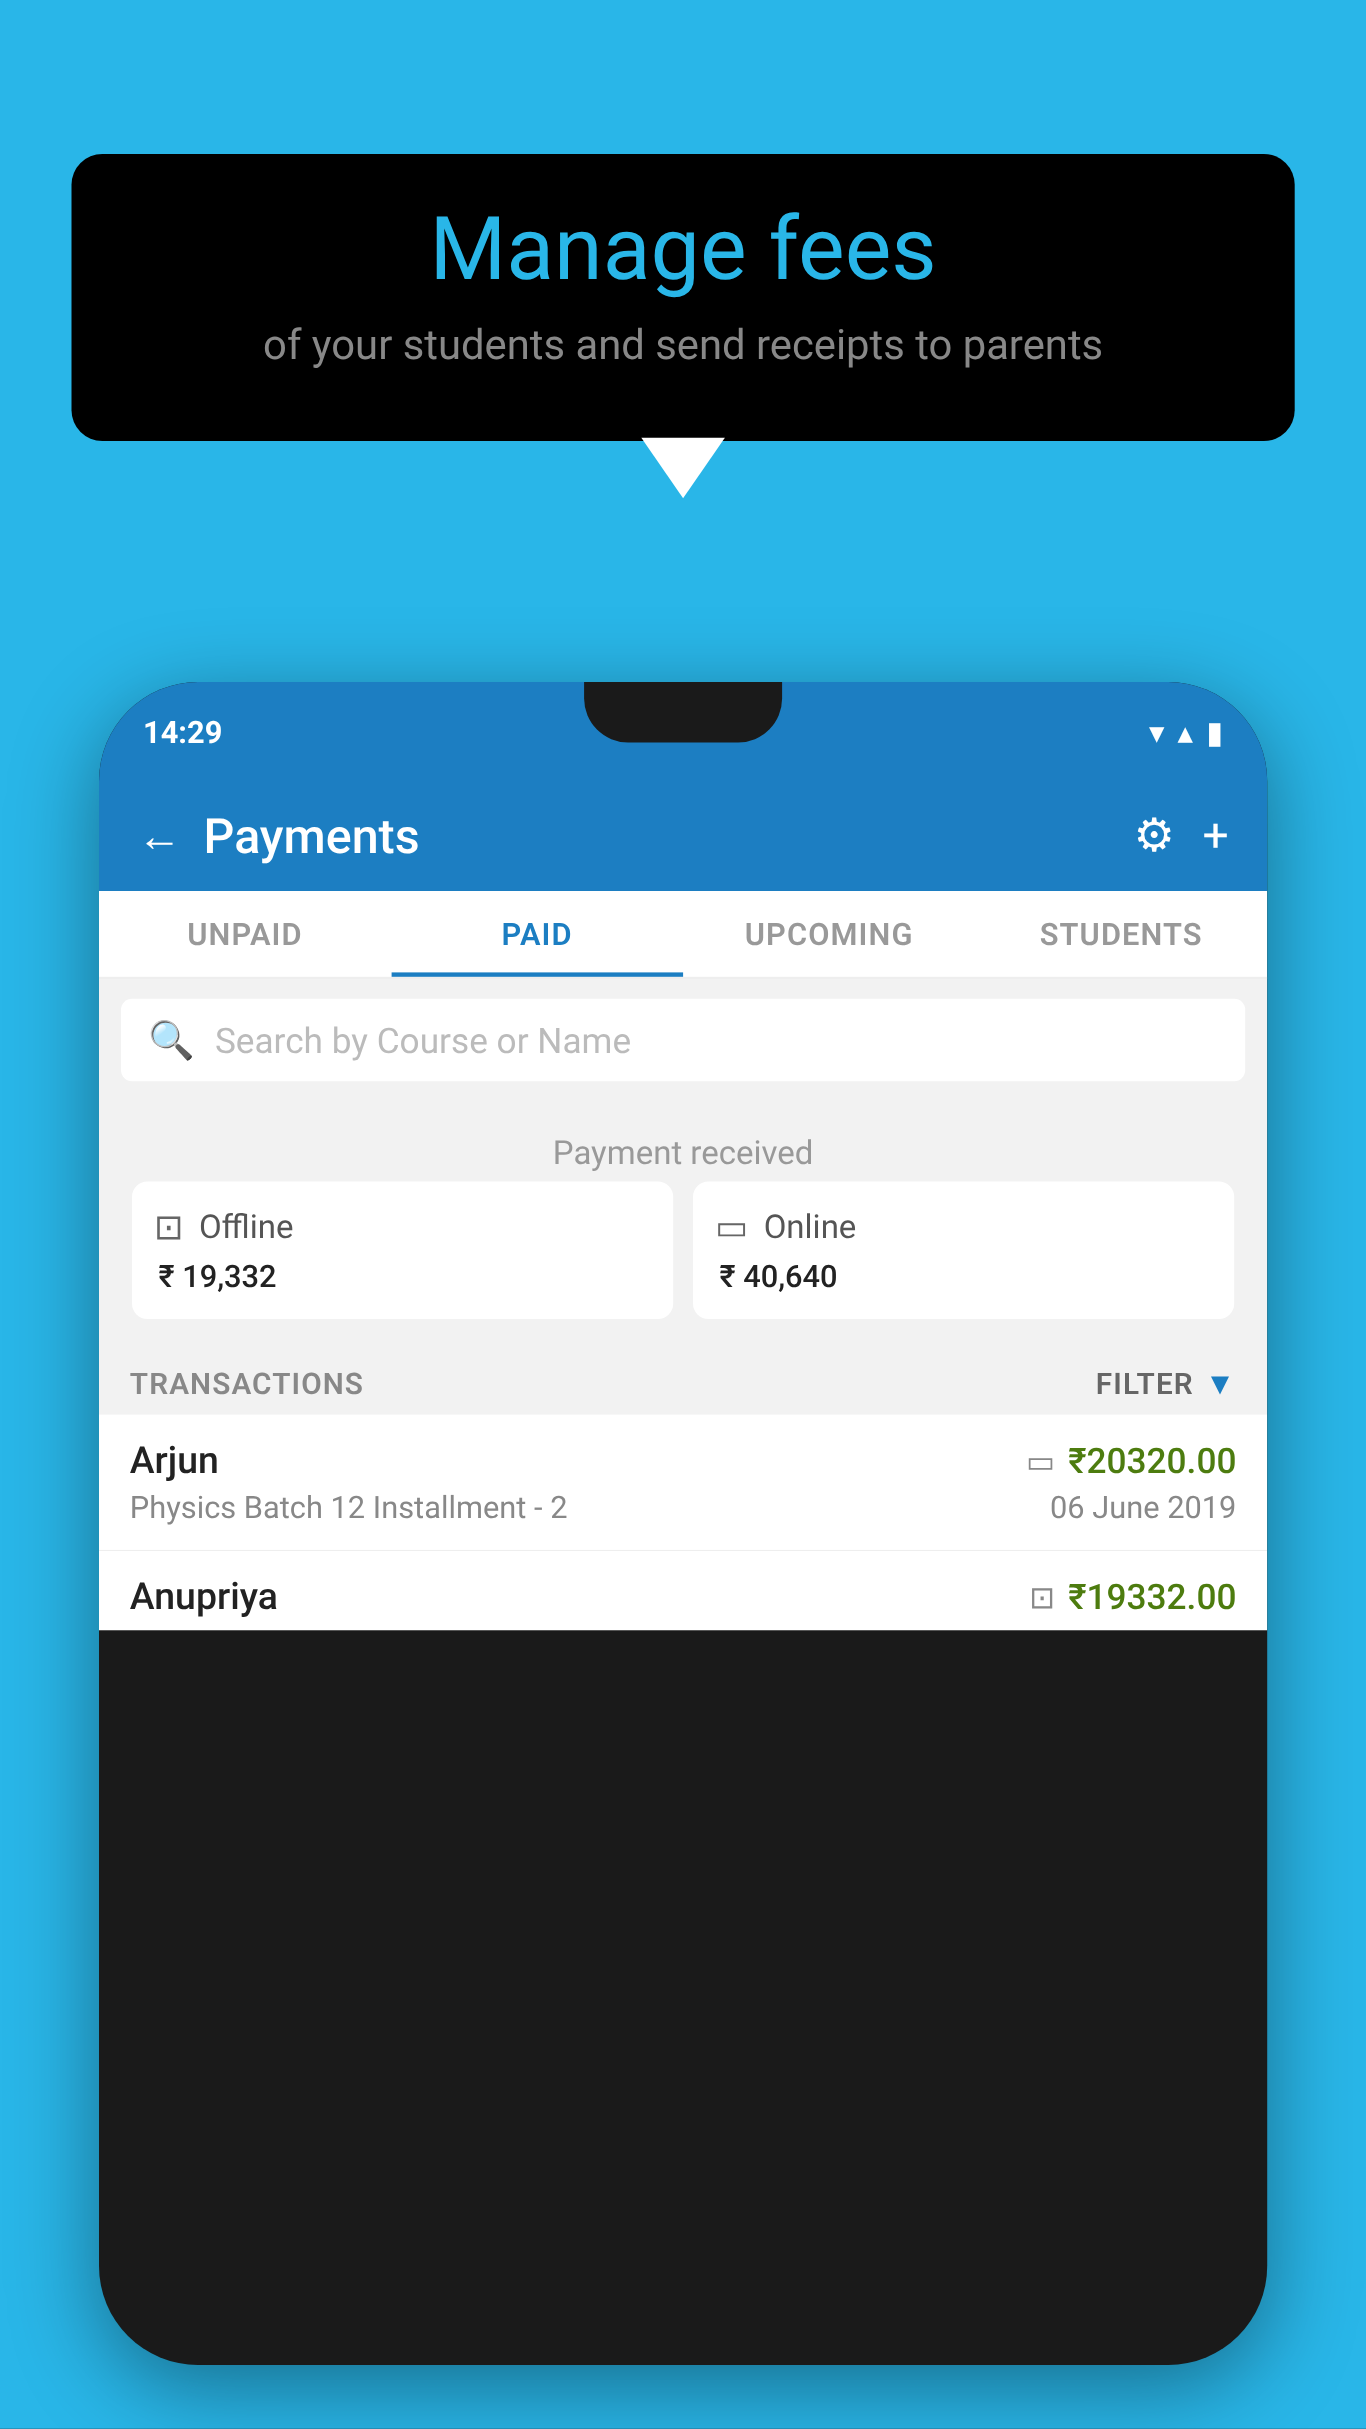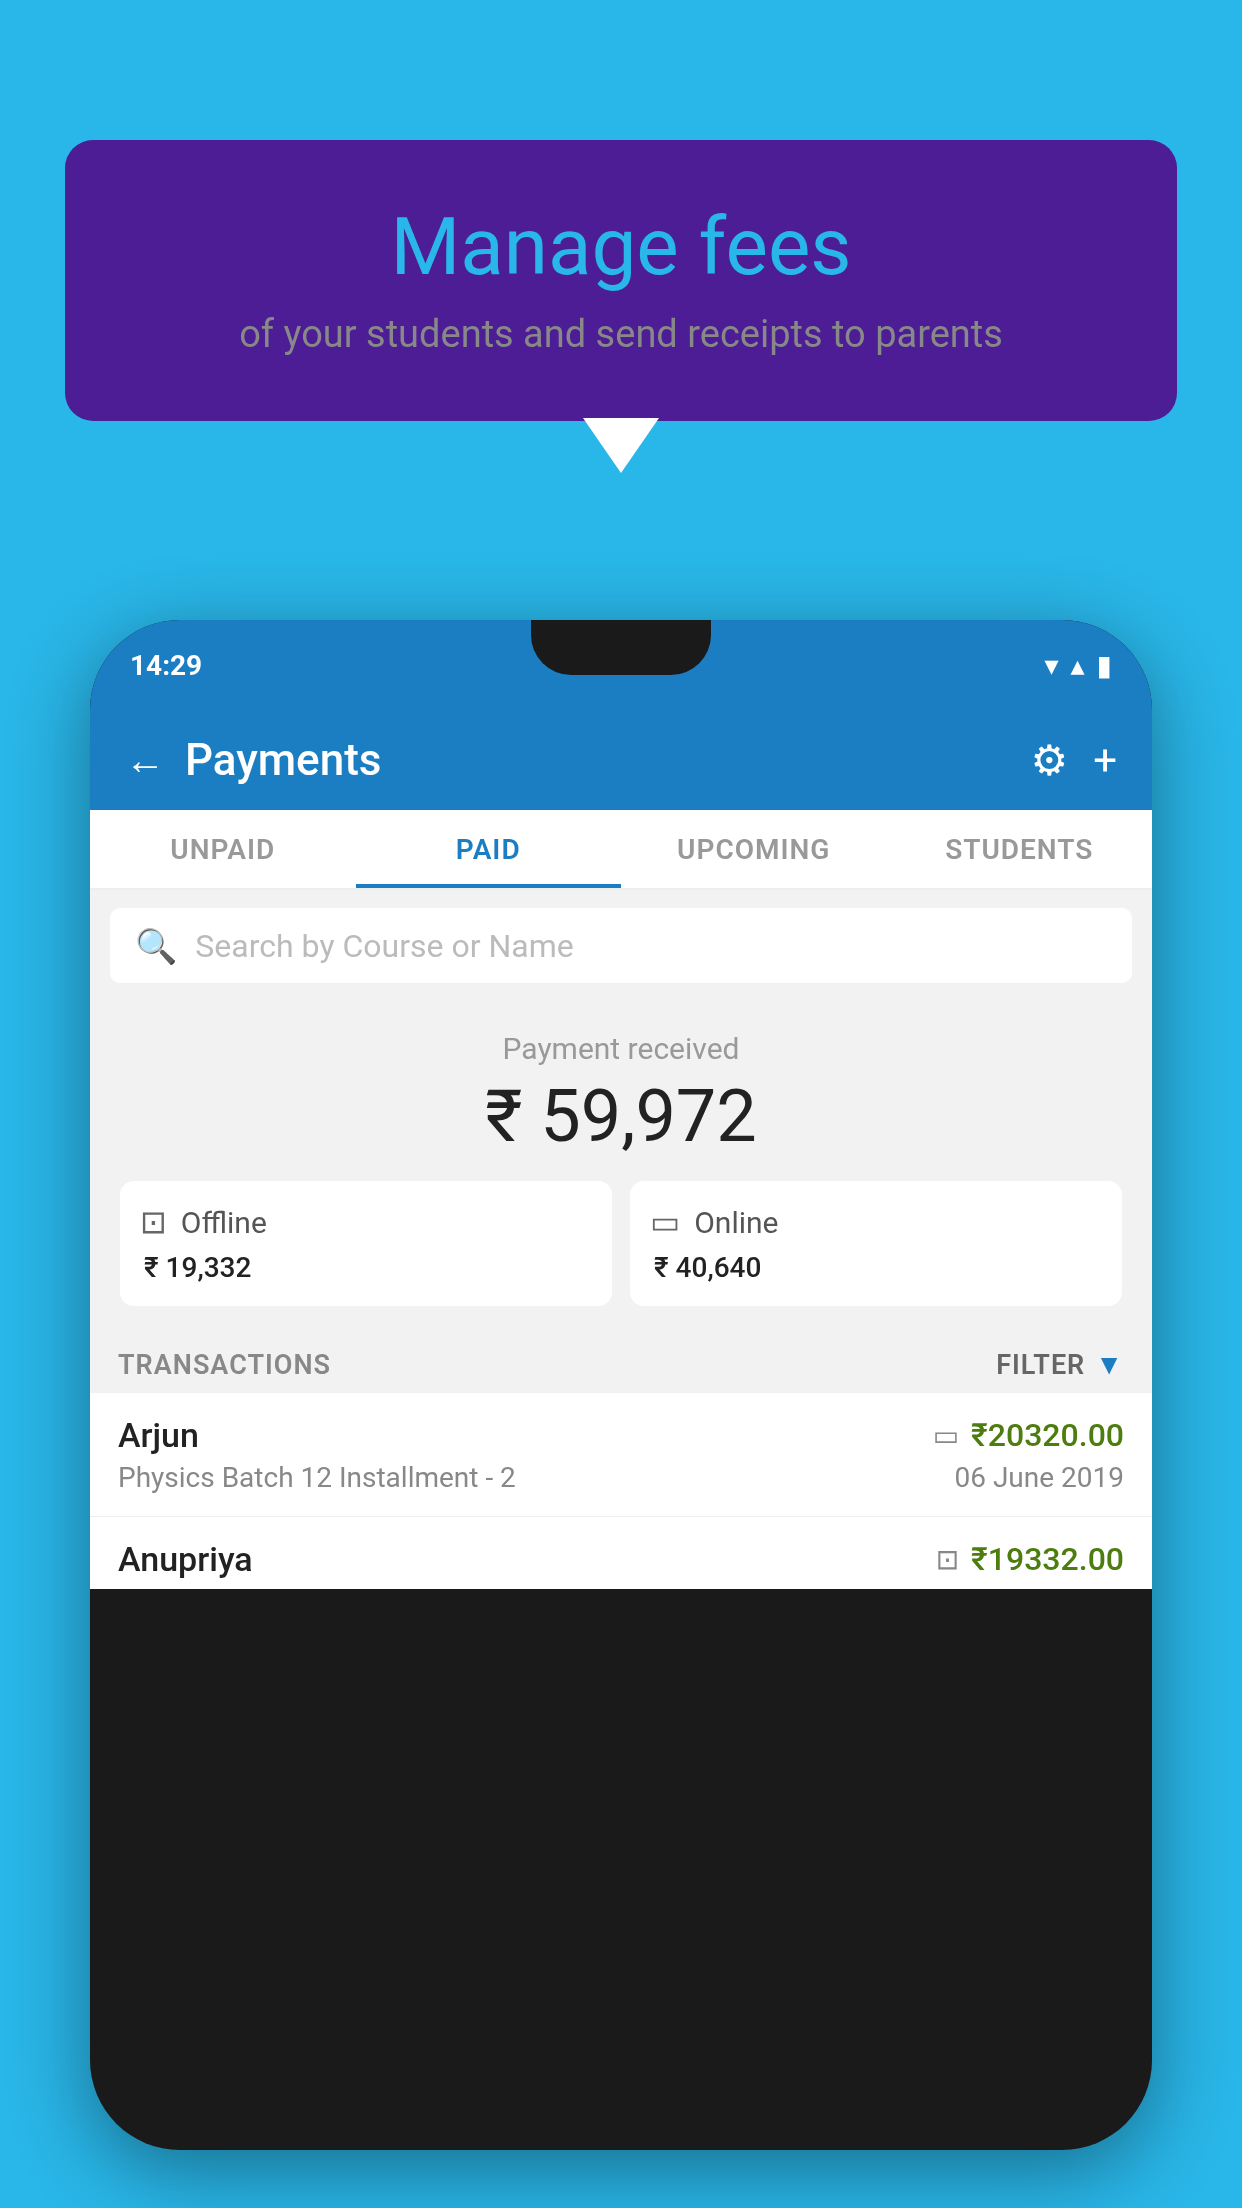--- a/index.html
+++ b/index.html
@@ -18,23 +18,23 @@
       position: absolute;
       top: 140px;
       left: 65px;
       right: 65px;
       display: flex;
       flex-direction: column;
       align-items: center;
     }
 
     .speech-bubble {
-      background: #4c1d95;
+      background: #000000;
       border-radius: 28px;
-      padding: 60px 50px 65px;
+      padding: 40px 50px 65px;
       width: 100%;
       text-align: center;
       position: relative;
     }
 
     .speech-bubble::after {
       content: '';
       position: absolute;
       bottom: -52px;
       left: 50%;
@@ -428,21 +428,20 @@
 
     <div class="app-content">
 
       <div class="search-bar">
         <span class="search-icon">🔍</span>
         <span class="search-placeholder">Search by Course or Name</span>
       </div>
 
       <div class="payment-summary">
         <div class="payment-received-label">Payment received</div>
-        <div class="payment-amount">₹ 59,972</div>
         <div class="payment-cards">
           <div class="payment-card">
             <div class="payment-card-header">
               <span class="payment-card-icon">⊡</span>
               <span class="payment-card-label">Offline</span>
             </div>
             <div class="payment-card-amount">₹ 19,332</div>
           </div>
           <div class="payment-card">
             <div class="payment-card-header">

